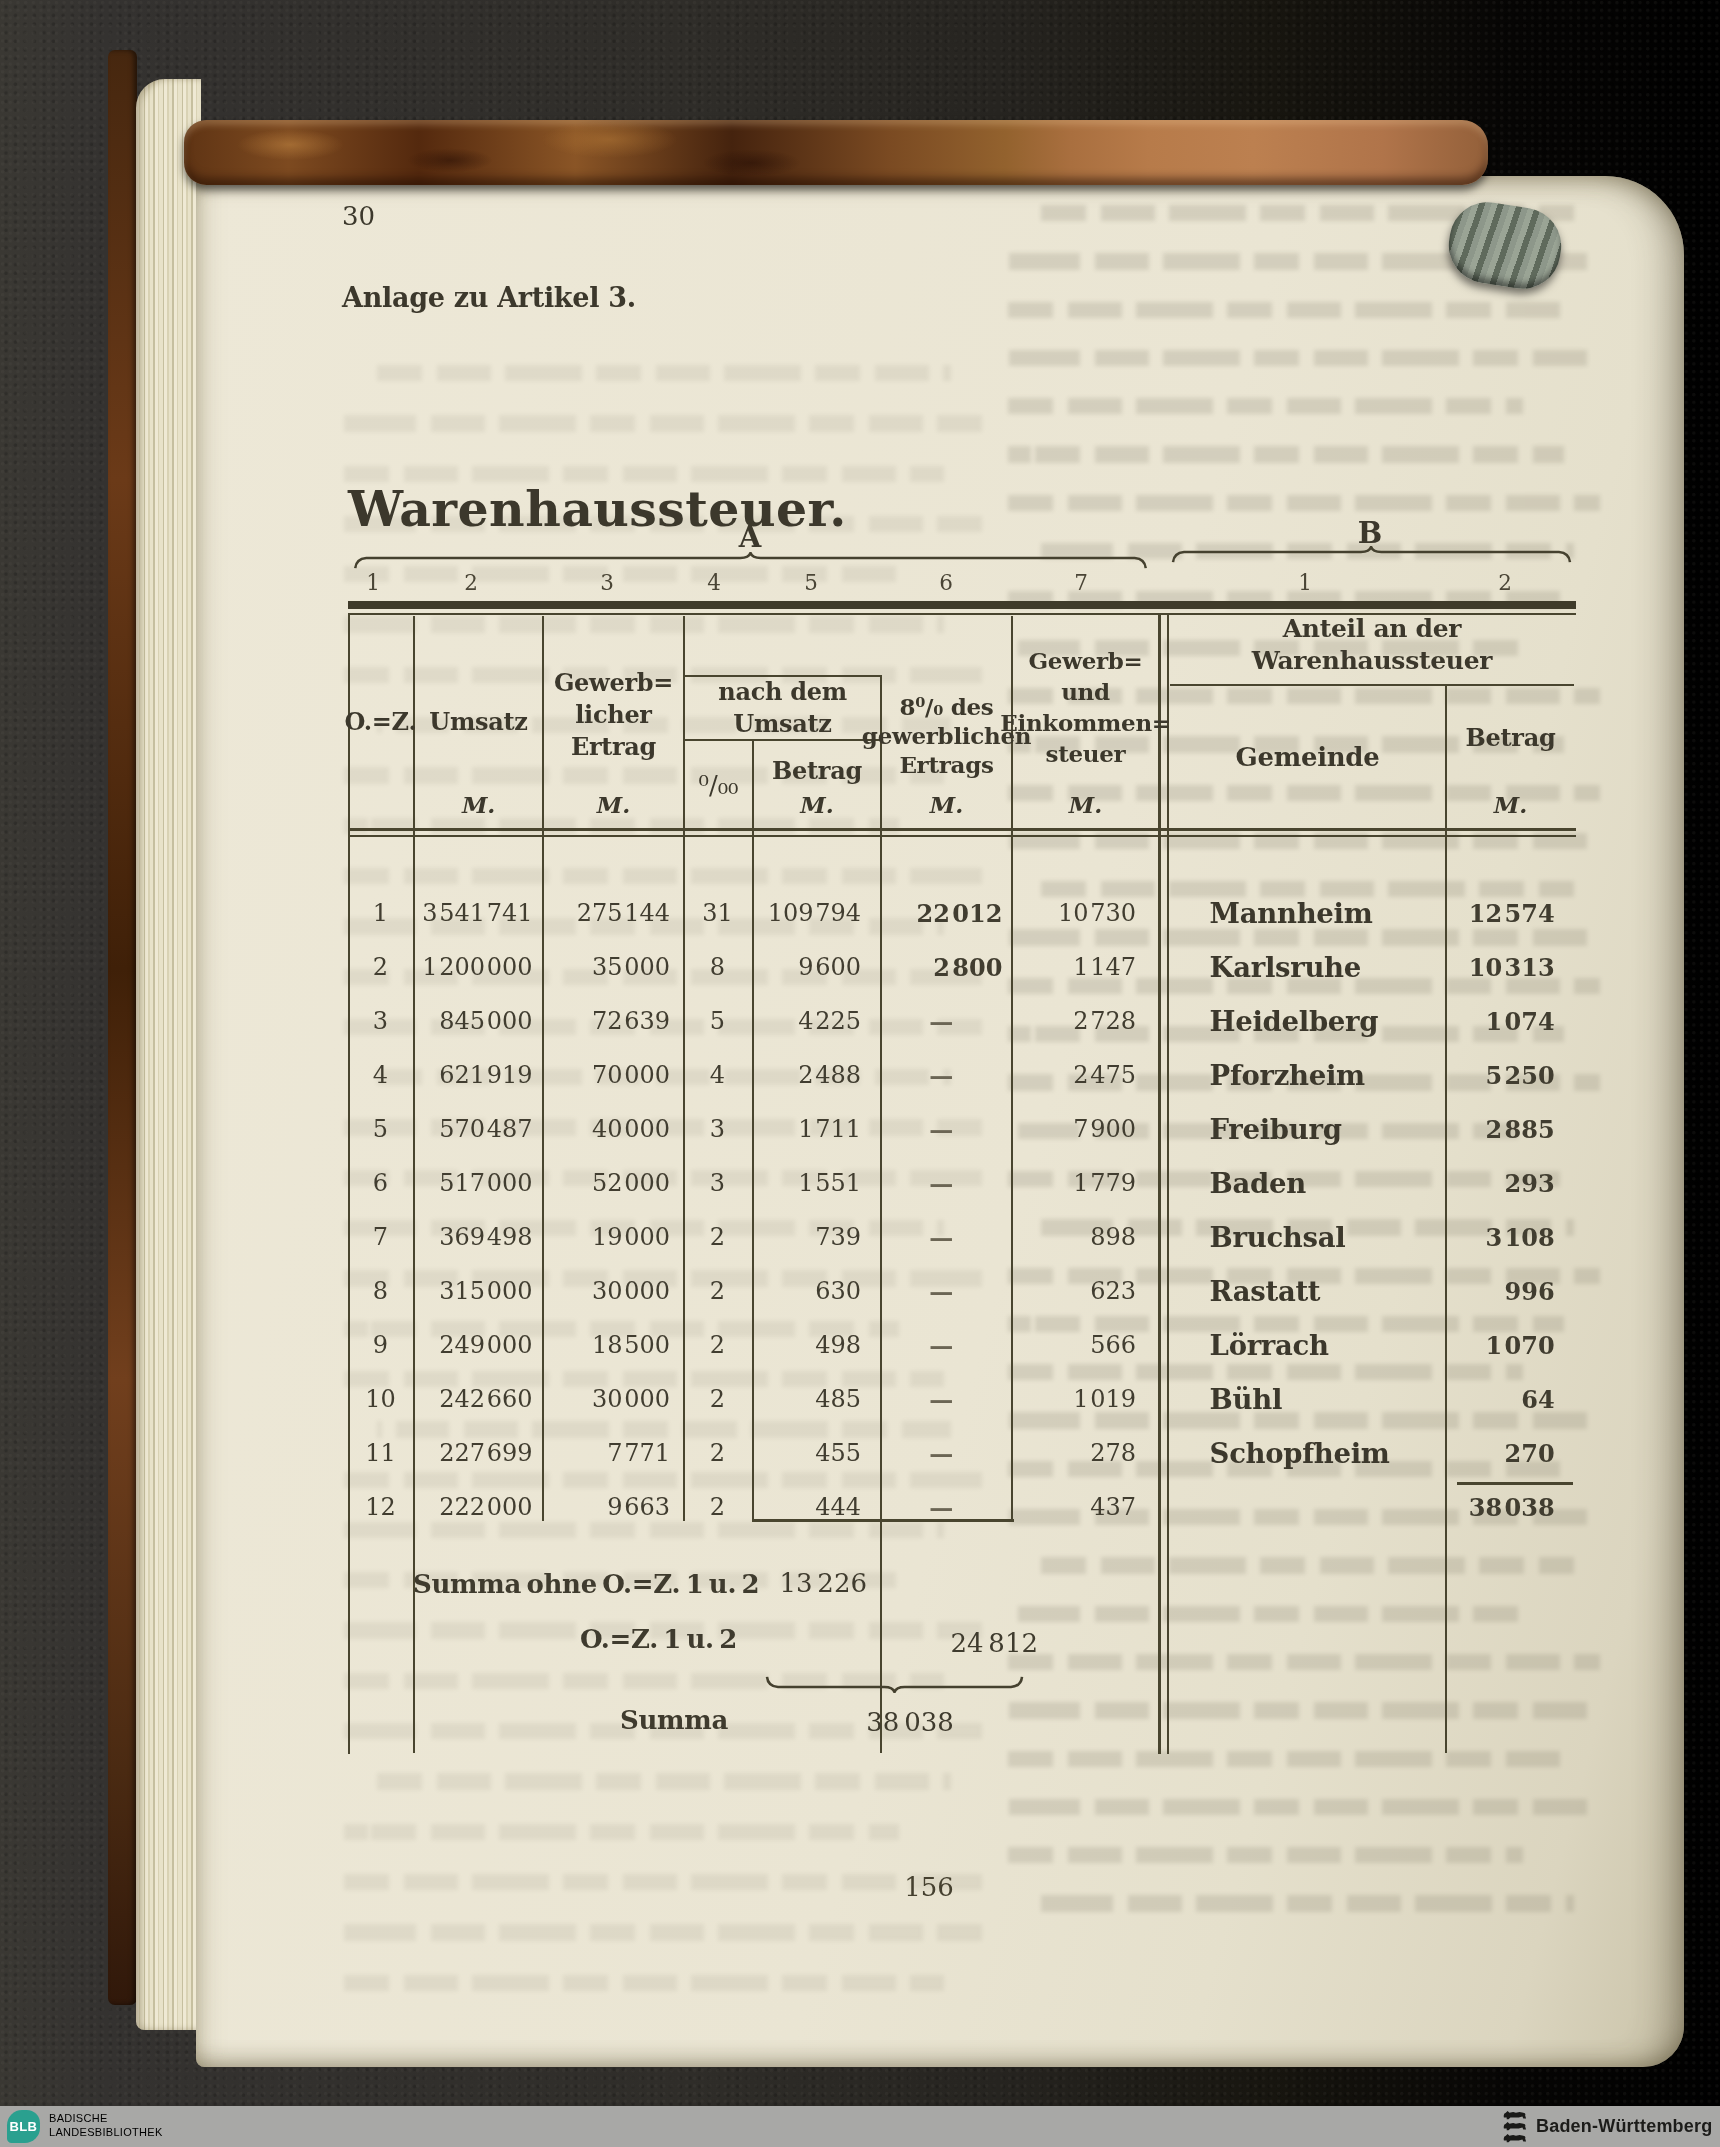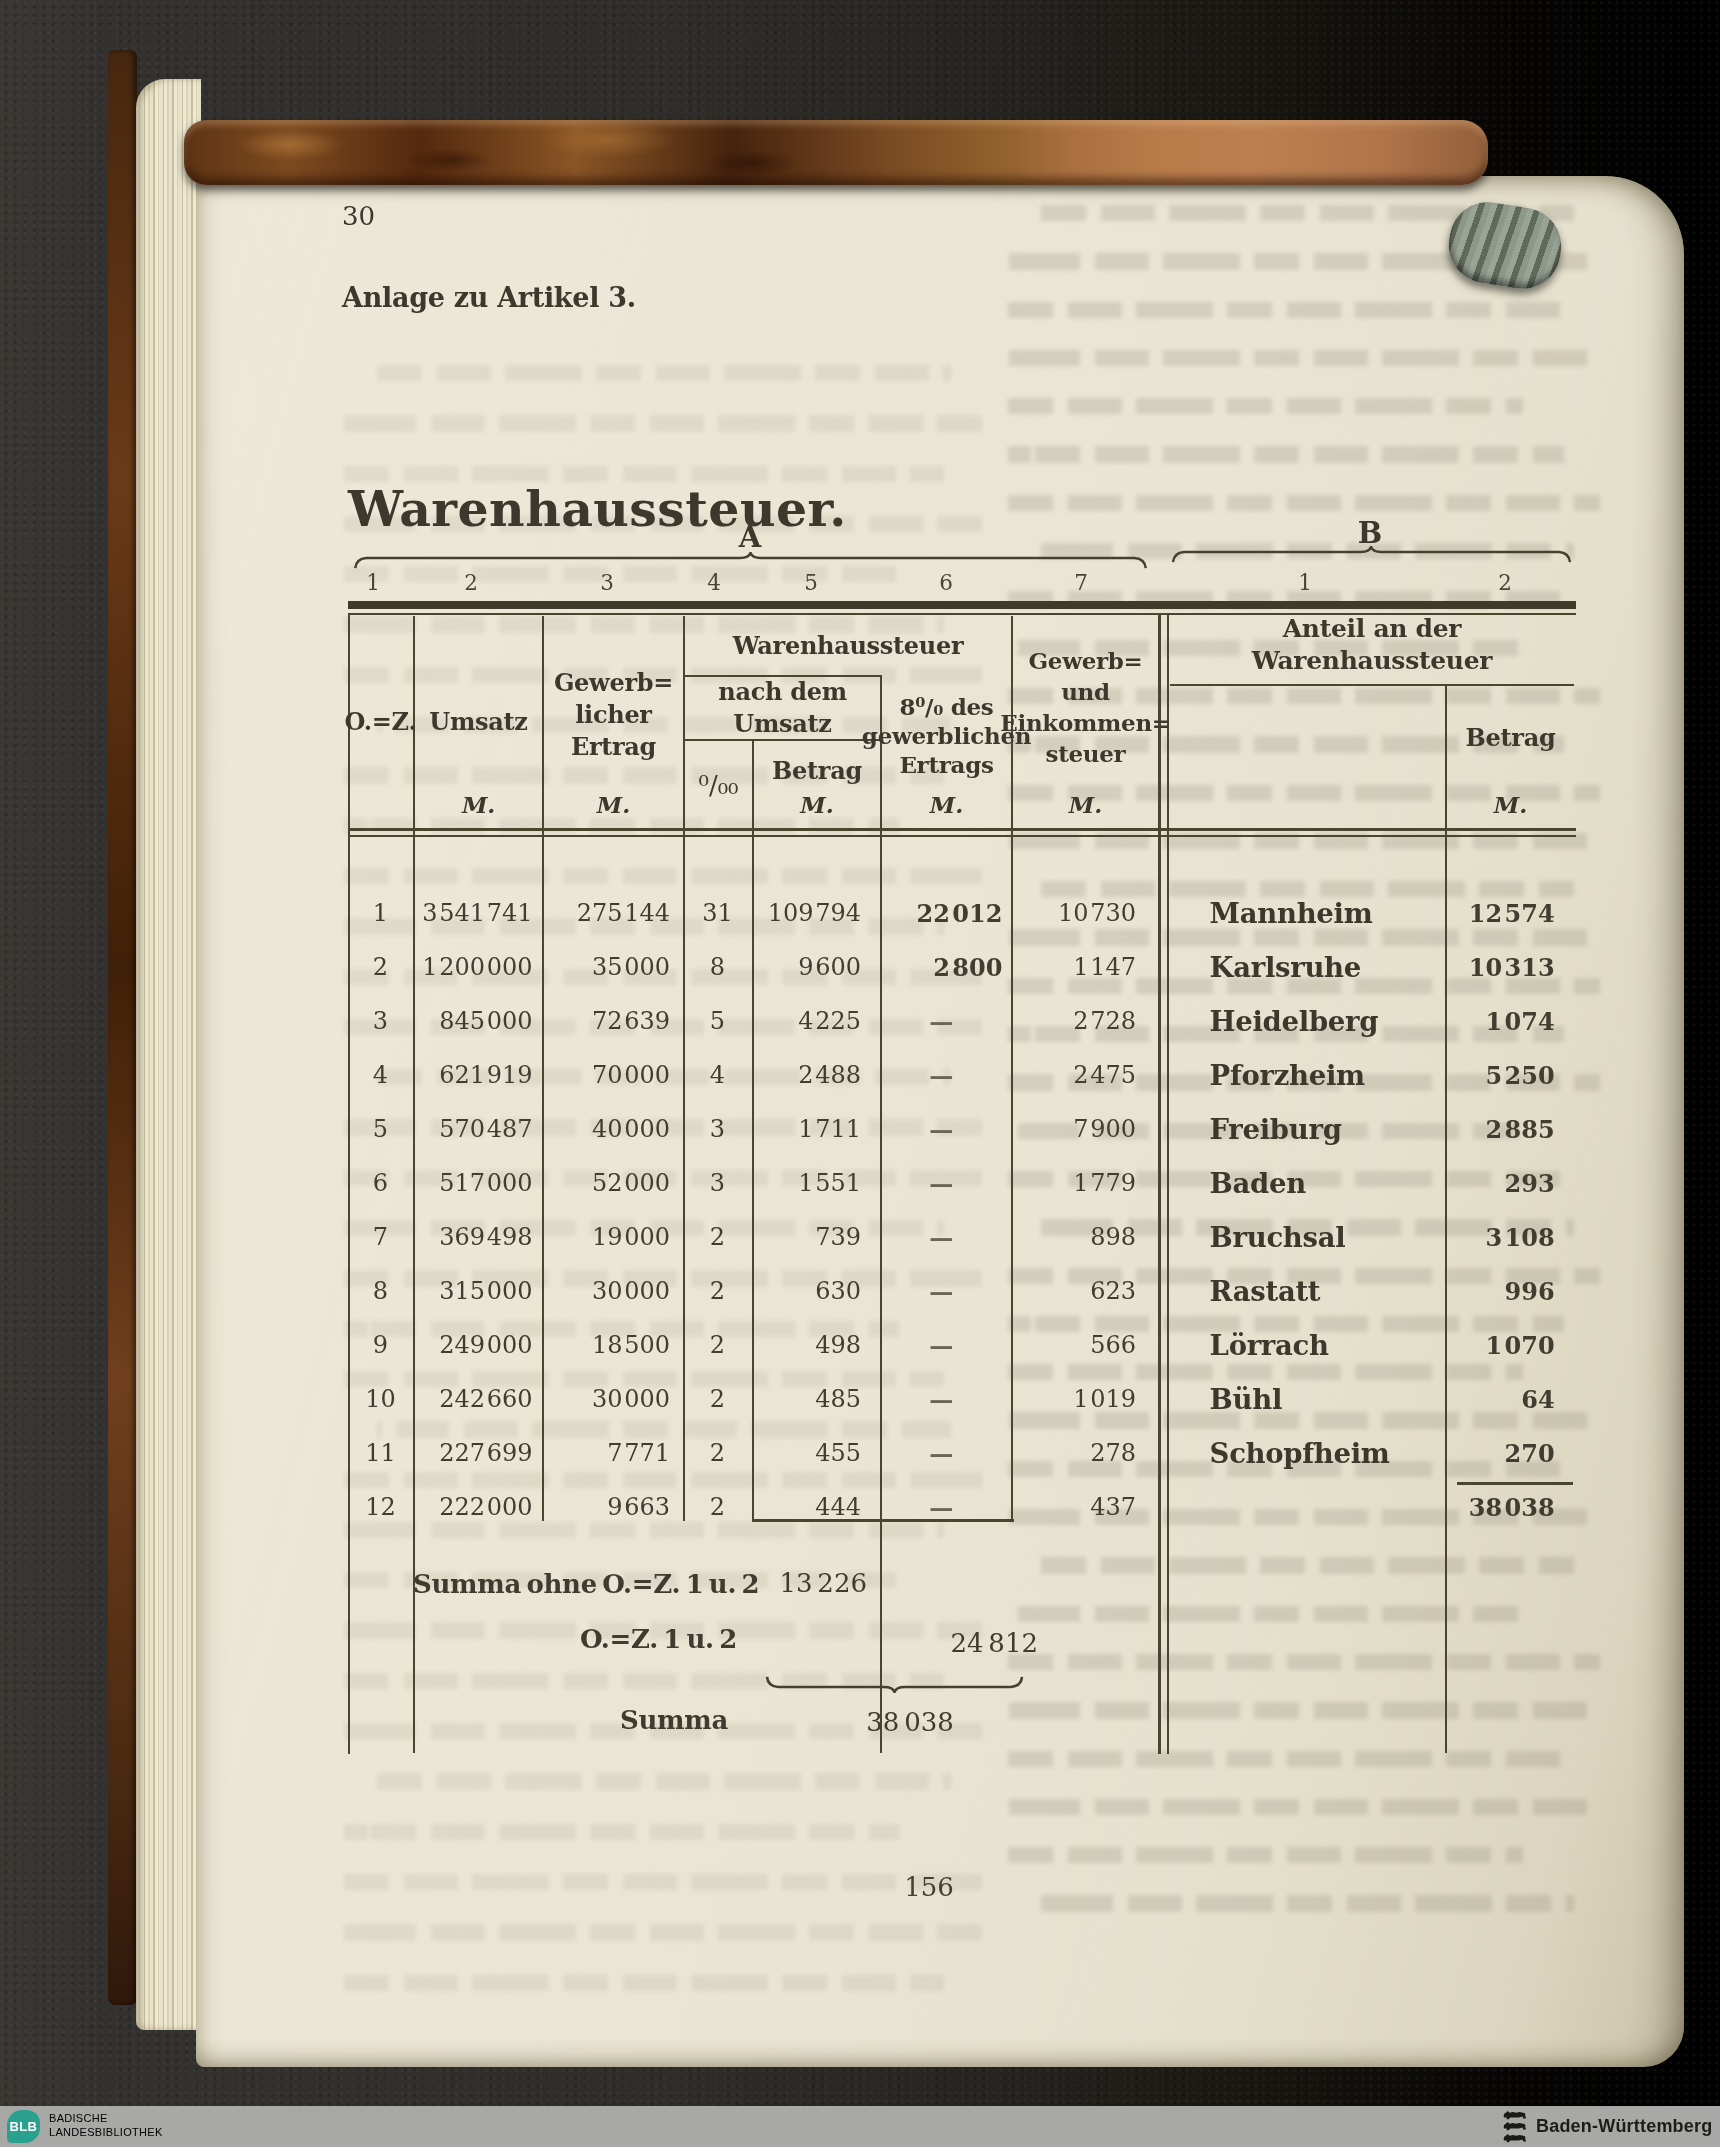--- a/index.html
+++ b/index.html
@@ -238,23 +238,20 @@
         <span class="m-slot">M.</span>
       </div>
       <div class="hc frak" style="left:544px;top:637px;width:139px;height:155px">
         <span>Gewerb=</span>
         <span>licher</span>
         <span>Ertrag</span>
       </div>
       <div class="hc" style="left:544px;top:616px;width:139px;height:212px">
         <span class="m-slot">M.</span>
       </div>
-      <div class="hc frak" style="left:685px;top:616px;width:326px;height:59px">
-        <span>Warenhaussteuer</span>
-      </div>
       <div class="hc frak" style="left:685px;top:677px;width:195px;height:62px">
         <span>nach dem Umsatz</span>
       </div>
       <div class="hc" style="left:685px;top:741px;width:67px;height:87px;font-size:26px">
         <span>⁰/₀₀</span>
       </div>
       <div class="hc frak" style="left:754px;top:741px;width:126px;height:60px">
         <span>Betrag</span>
       </div>
       <div class="hc" style="left:754px;top:741px;width:126px;height:87px">
@@ -272,20 +269,23 @@
         <span>Gewerb=</span>
         <span>und</span>
         <span>Einkommen=</span>
         <span>steuer</span>
       </div>
       <div class="hc" style="left:1013px;top:616px;width:145px;height:212px">
         <span class="m-slot">M.</span>
       </div>
       <div class="hc frak" style="left:1170px;top:616px;width:404px;height:58px;font-size:25px">
         <span>Anteil an der Warenhaussteuer</span>
+      </div>
+      <div class="hc frak" style="left:1170px;top:686px;width:275px;height:142px;font-size:26px">
+        <span>Gemeinde</span>
       </div>
       <div class="hc frak" style="left:1447px;top:686px;width:127px;height:103px">
         <span>Betrag</span>
       </div>
       <div class="hc" style="left:1447px;top:616px;width:127px;height:212px">
         <span class="m-slot">M.</span>
       </div>
 
       <div class="rows">
           <div class="row">

